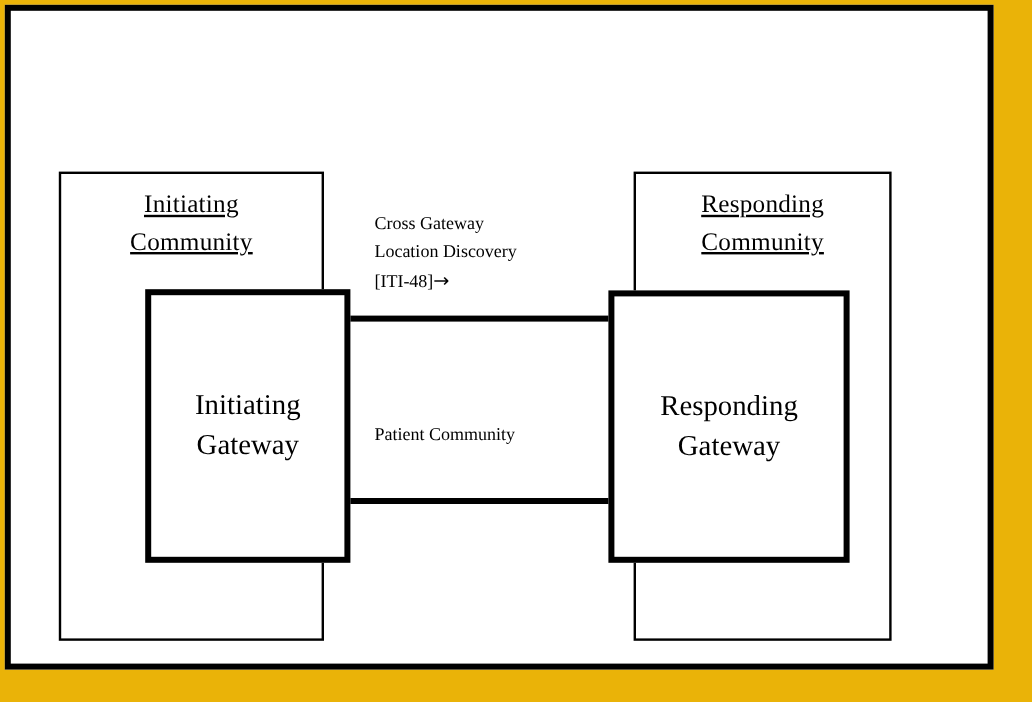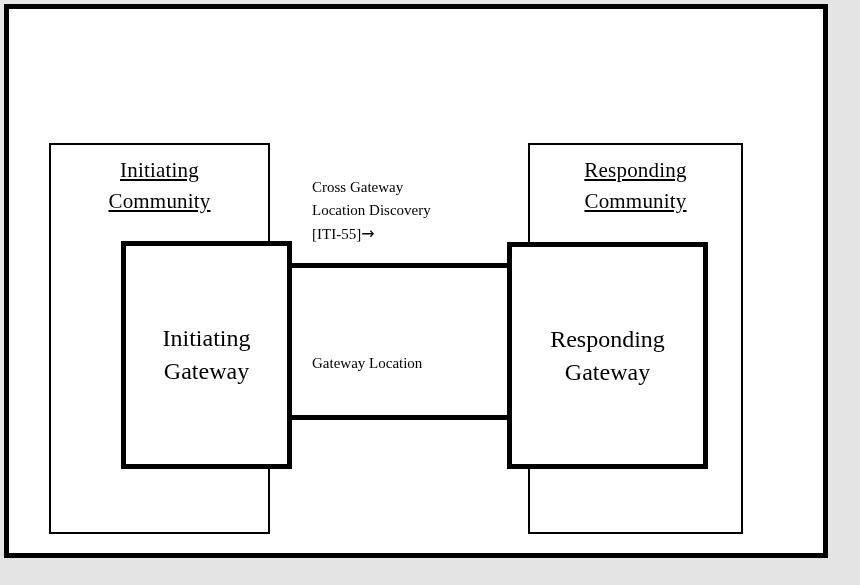--- a/index.html
+++ b/index.html
@@ -8,21 +8,21 @@
     background: #ffffff;
   }
   body {
     font-family: "Liberation Serif", "DejaVu Serif", serif;
     color: #000000;
   }
   #canvas {
     position: relative;
     width: 860px;
     height: 585px;
-    background: #e5e5e5;
+    background: #eab308;
     overflow: hidden;
   }
   
   #outer-frame {
     position: absolute;
     left: 4px;
     top: 4px;
     width: 824px;
     height: 554px;
     border: 5px solid #000000;
@@ -173,20 +173,20 @@
   <div class="gateway-box" id="responding-gateway">
     <div class="gateway-label">
       <span class="line">Responding</span>
       <span class="line">Gateway</span>
     </div>
   </div>
 
   <div class="transaction-label" id="label-iti55">
     <span class="line">Cross Gateway</span>
     <span class="line">Location Discovery</span>
-    <span class="line"><span>[ITI-55]</span><span class="arrow">→</span></span>
+    <span class="line"><span>[ITI-48]</span><span class="arrow">→</span></span>
   </div>
 
   <div class="transaction-label" id="label-iti56">
-    <span class="line">Gateway Location</span>
+    <span class="line">Patient Community</span>
   </div>
 
 </div>
 
 </body></html>

